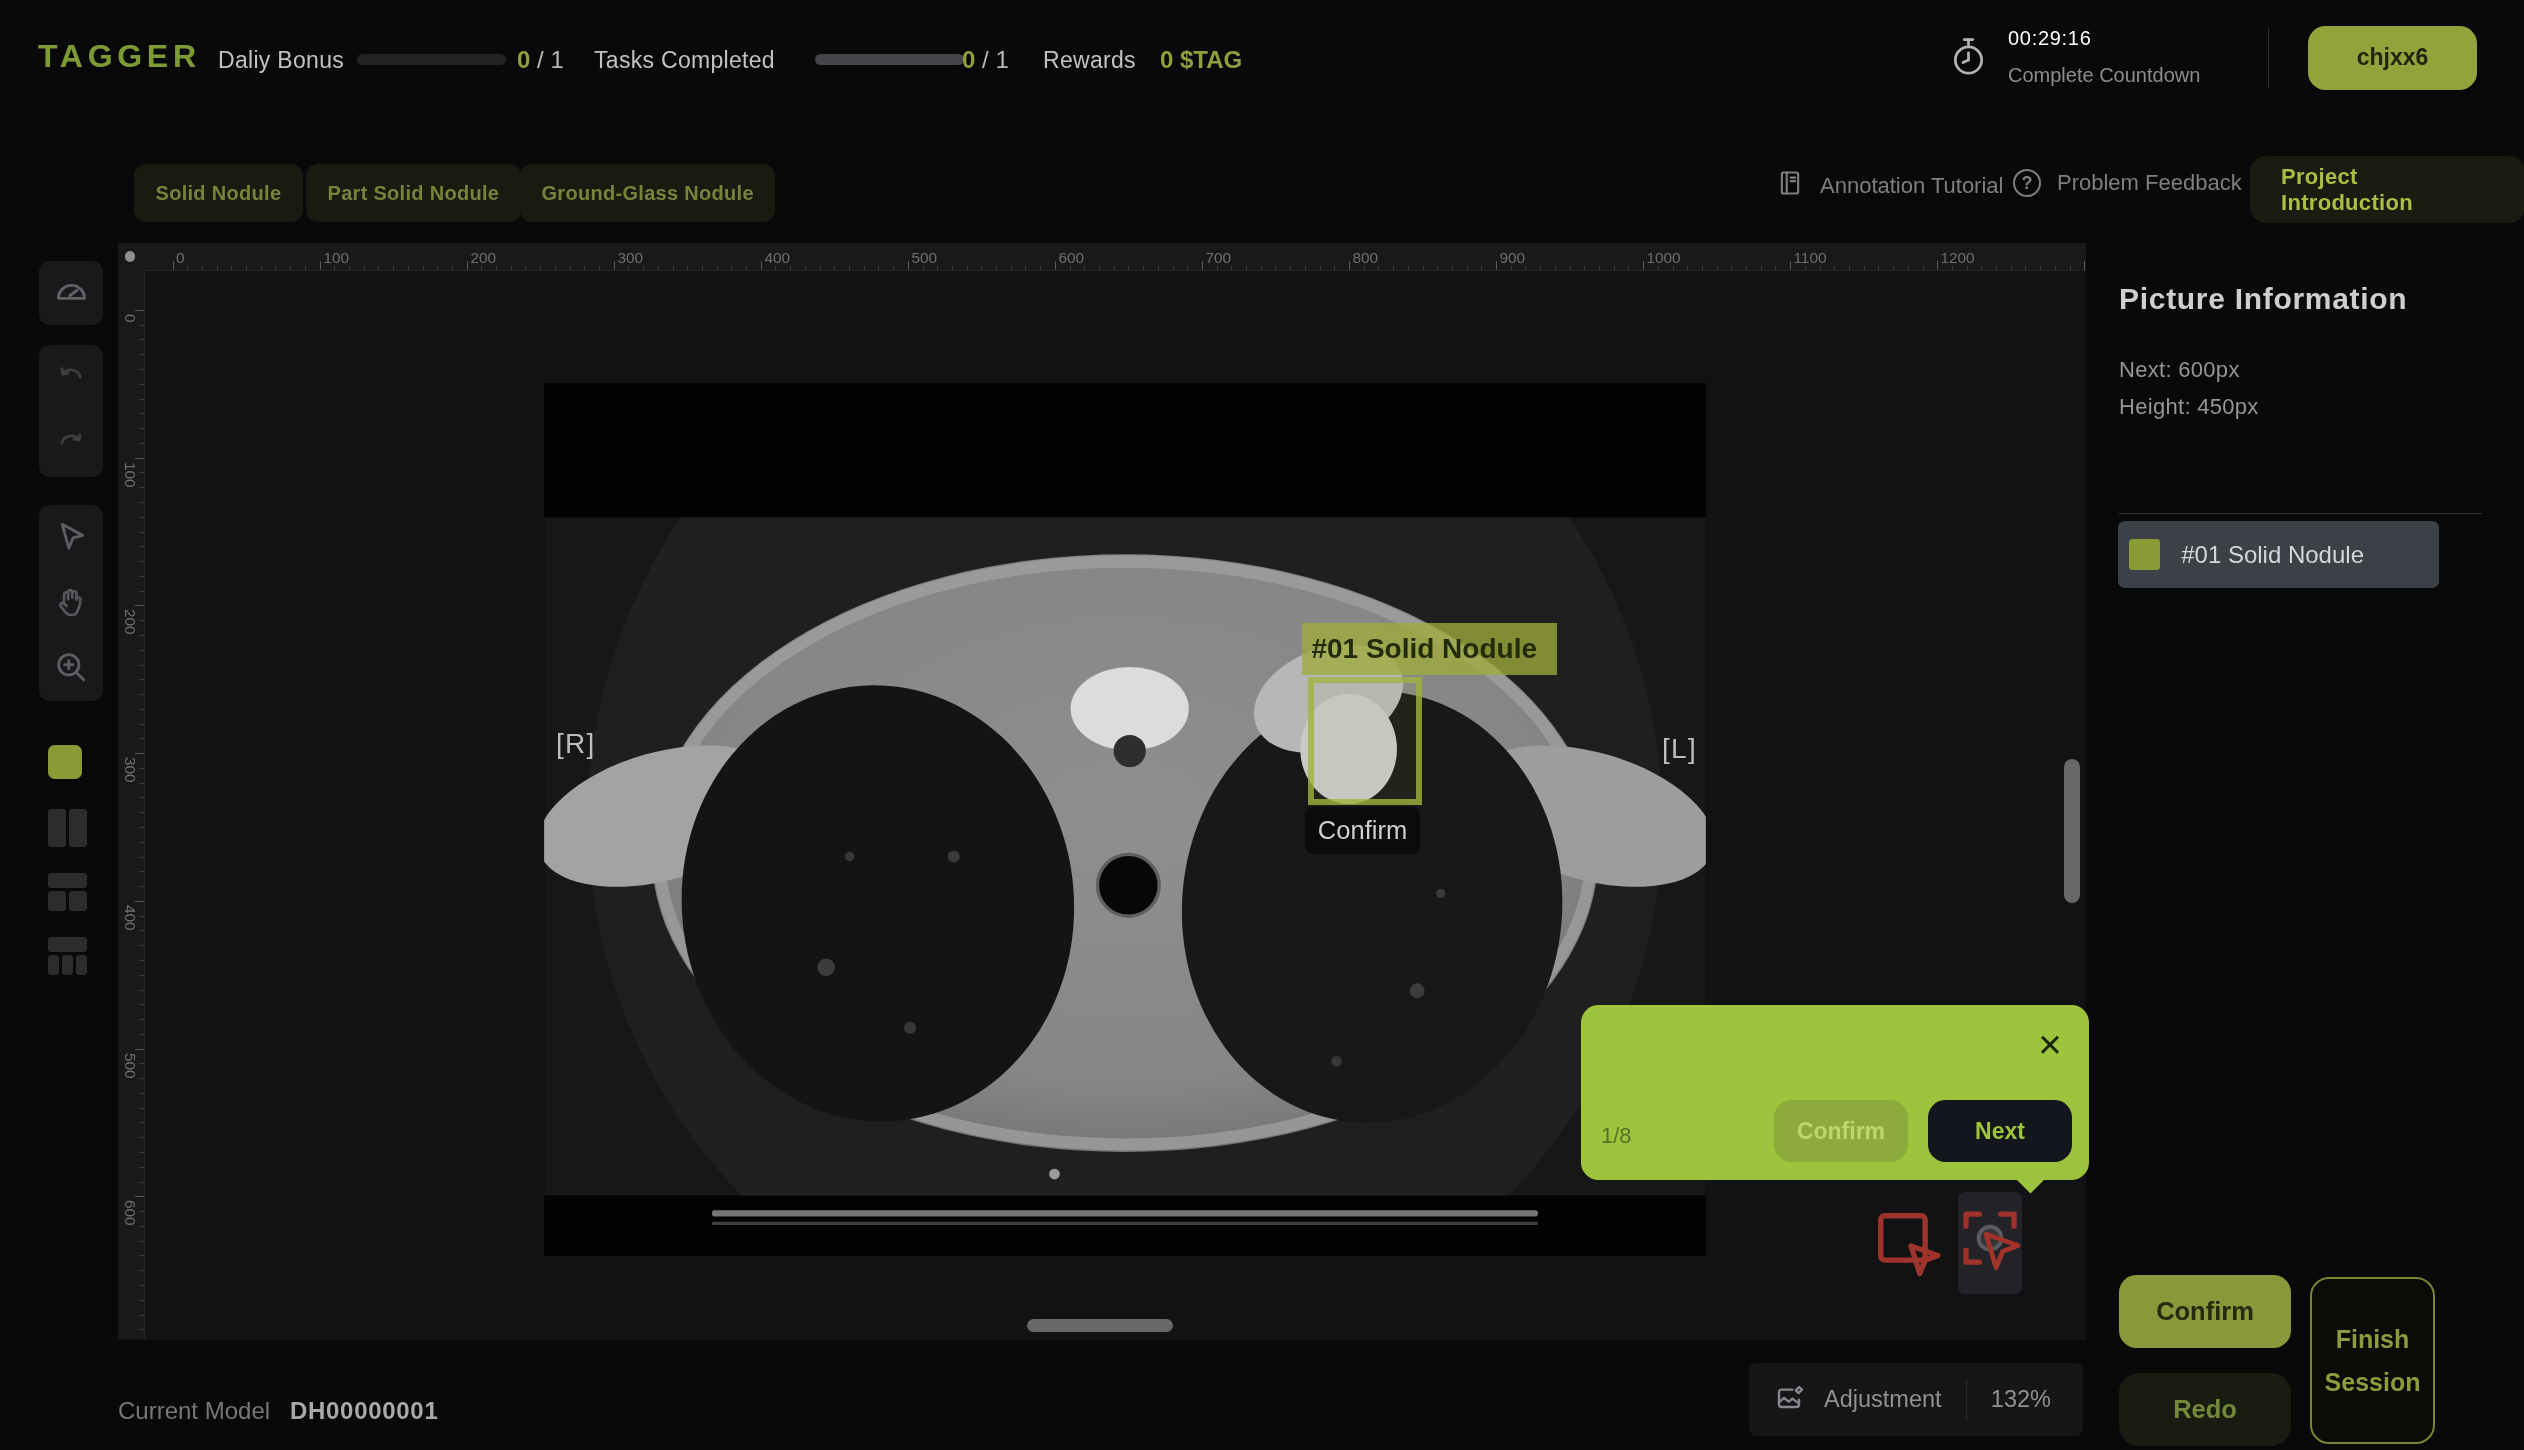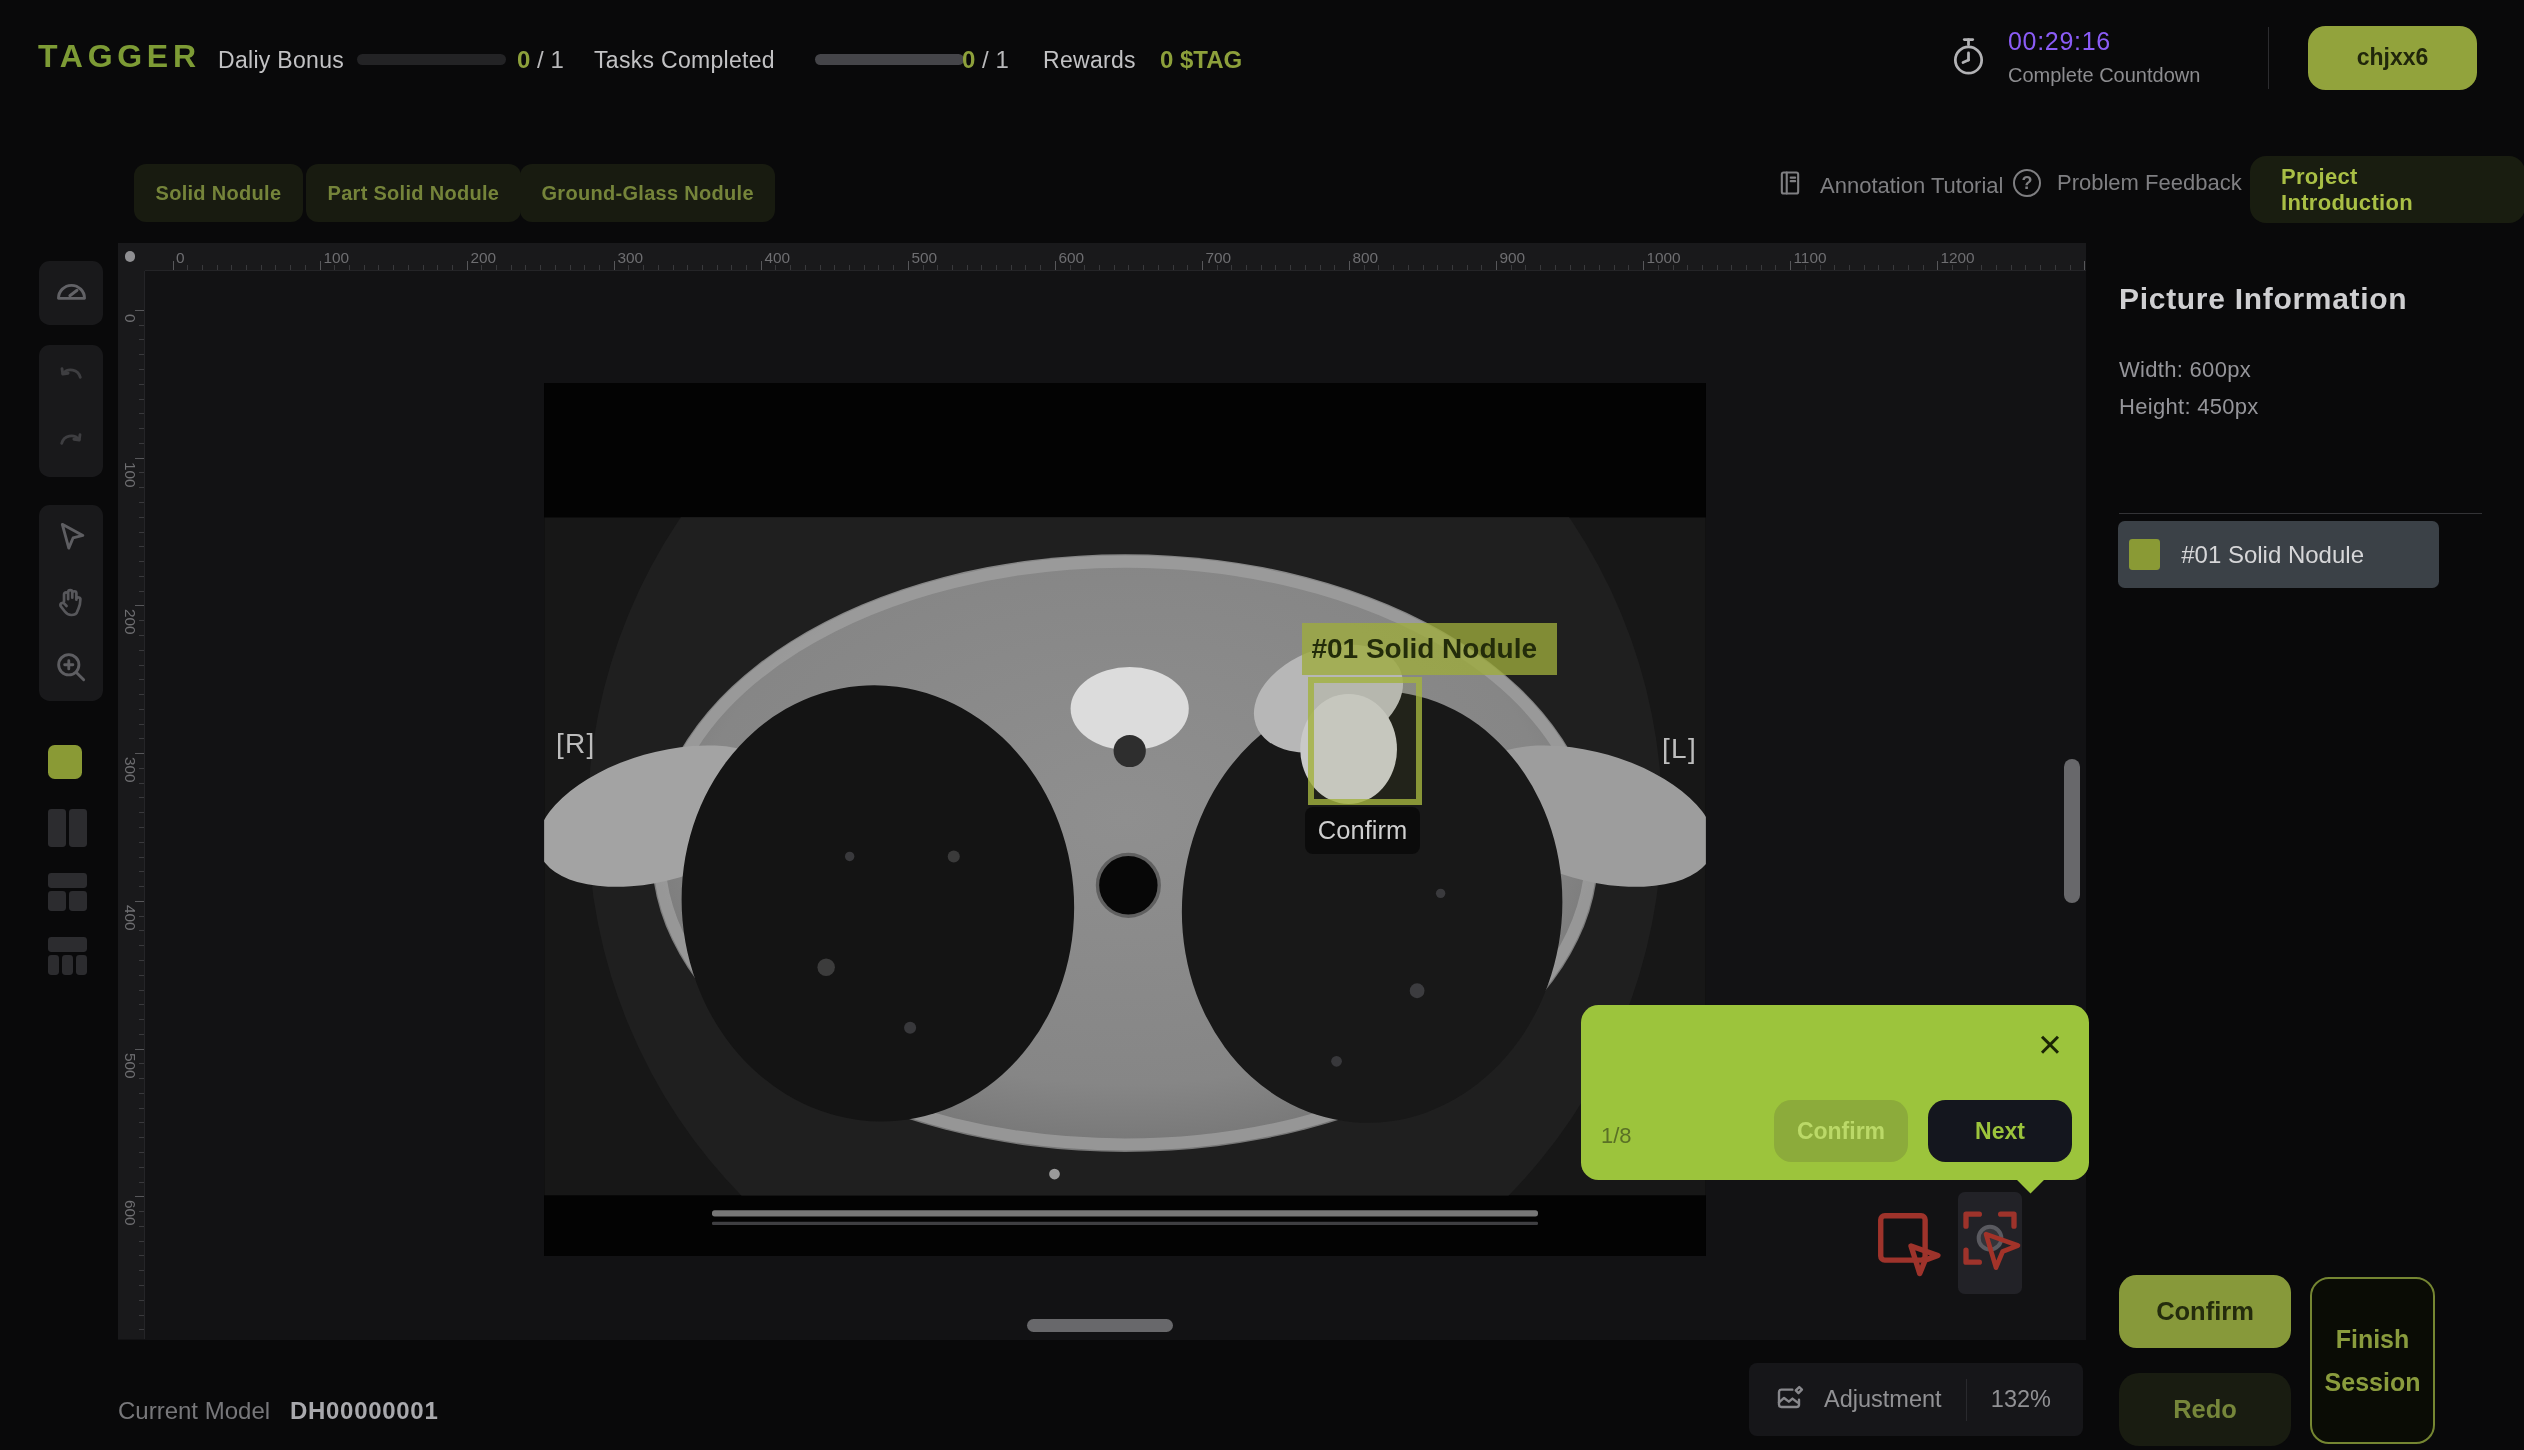--- a/index.html
+++ b/index.html
@@ -10,21 +10,21 @@
   
   #logo{left:38px;top:38px;font-size:32px;font-weight:800;letter-spacing:4.7px;color:#7d9b35}
   .stat-label{top:47px;font-size:23px;color:#c2c2c4;letter-spacing:0.3px}
   .track{top:54px;width:149px;height:10.7px;border-radius:5.4px}
   #track-daily{left:357px;background:#232325}
   #track-tasks{left:815px;background:#454549}
   .stat-value{top:46px;font-size:24px}
   .v-green{color:#8da03b;font-weight:600}
   .v-gray{color:#b9b9bb;margin-left:6.7px}
   #countdown-icon{left:1949px;top:35px}
-  #countdown-time{left:2008px;top:27px;font-size:25px;color:#8b5cf6;letter-spacing:0.7px}
+  #countdown-time{left:2008px;top:27px;font-size:20px;color:#ffffff;letter-spacing:0.7px}
   #countdown-label{left:2008px;top:64px;font-size:20px;color:#8d8d90}
   #header-divider{left:2268px;top:27px;width:1.3px;height:62px;background:#2c2c2f}
   #user-button{left:2308px;top:25.5px;width:169px;height:64px;border-radius:17.5px;background:#92a33c;
     color:#20260b;font-size:23px;font-weight:700;display:flex;align-items:center;justify-content:center}
 
   
   .chip{top:164px;height:58px;border-radius:12px;background:#181b10;color:#75843a;
     font-size:20px;font-weight:600;display:flex;align-items:center;padding:0 21.5px;letter-spacing:0.3px}
   #chip-0{left:134px}#chip-1{left:306px}#chip-2{left:520px}
   .bar-link{top:169px;display:flex;align-items:center;gap:16px;font-size:22px;color:#7f7f82}
@@ -556,21 +556,21 @@
 
 <div class="abs" id="tooltip-tail"></div>
 <div class="abs" id="tooltip">
   <div id="tooltip-close">✕</div>
   <div id="tooltip-step">1/8</div>
   <div id="tooltip-prev">Confirm</div>
   <div id="tooltip-next">Next</div>
 </div>
 
 <div class="abs" id="rp-title">Picture Information</div>
-<div class="abs rp-dim" id="rp-width">Width: 600px</div>
+<div class="abs rp-dim" id="rp-width">Next: 600px</div>
 <div class="abs rp-dim" id="rp-height">Height: 450px</div>
 <div class="abs" id="rp-divider"></div>
 <div class="abs" id="rp-item">
   <span class="swatch" id="rp-item-swatch" style="background: rgb(138, 154, 53);"></span>
   <span class="it-label">#01 Solid Nodule</span>
 </div>
 <div class="abs" id="btn-confirm">Confirm</div>
 <div class="abs" id="btn-redo">Redo</div>
 <div class="abs" id="btn-finish">Finish Session</div>
 

